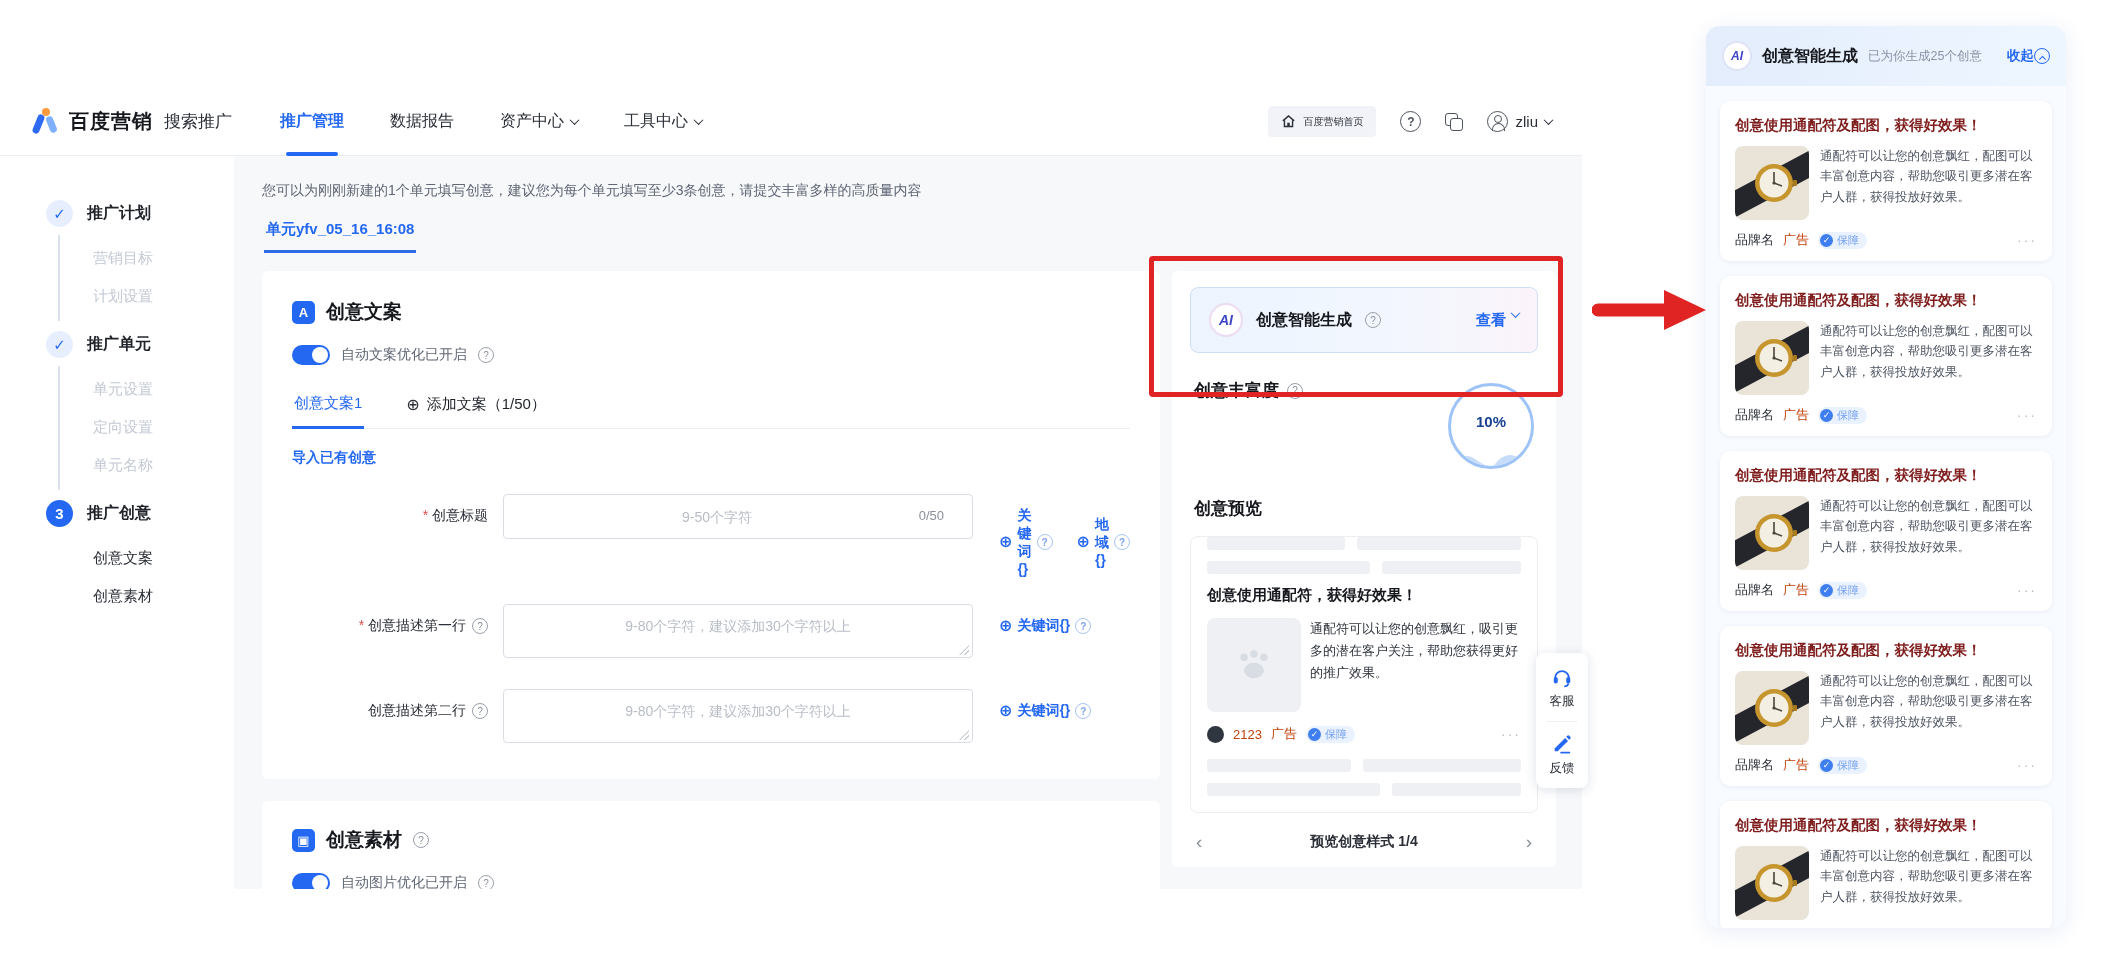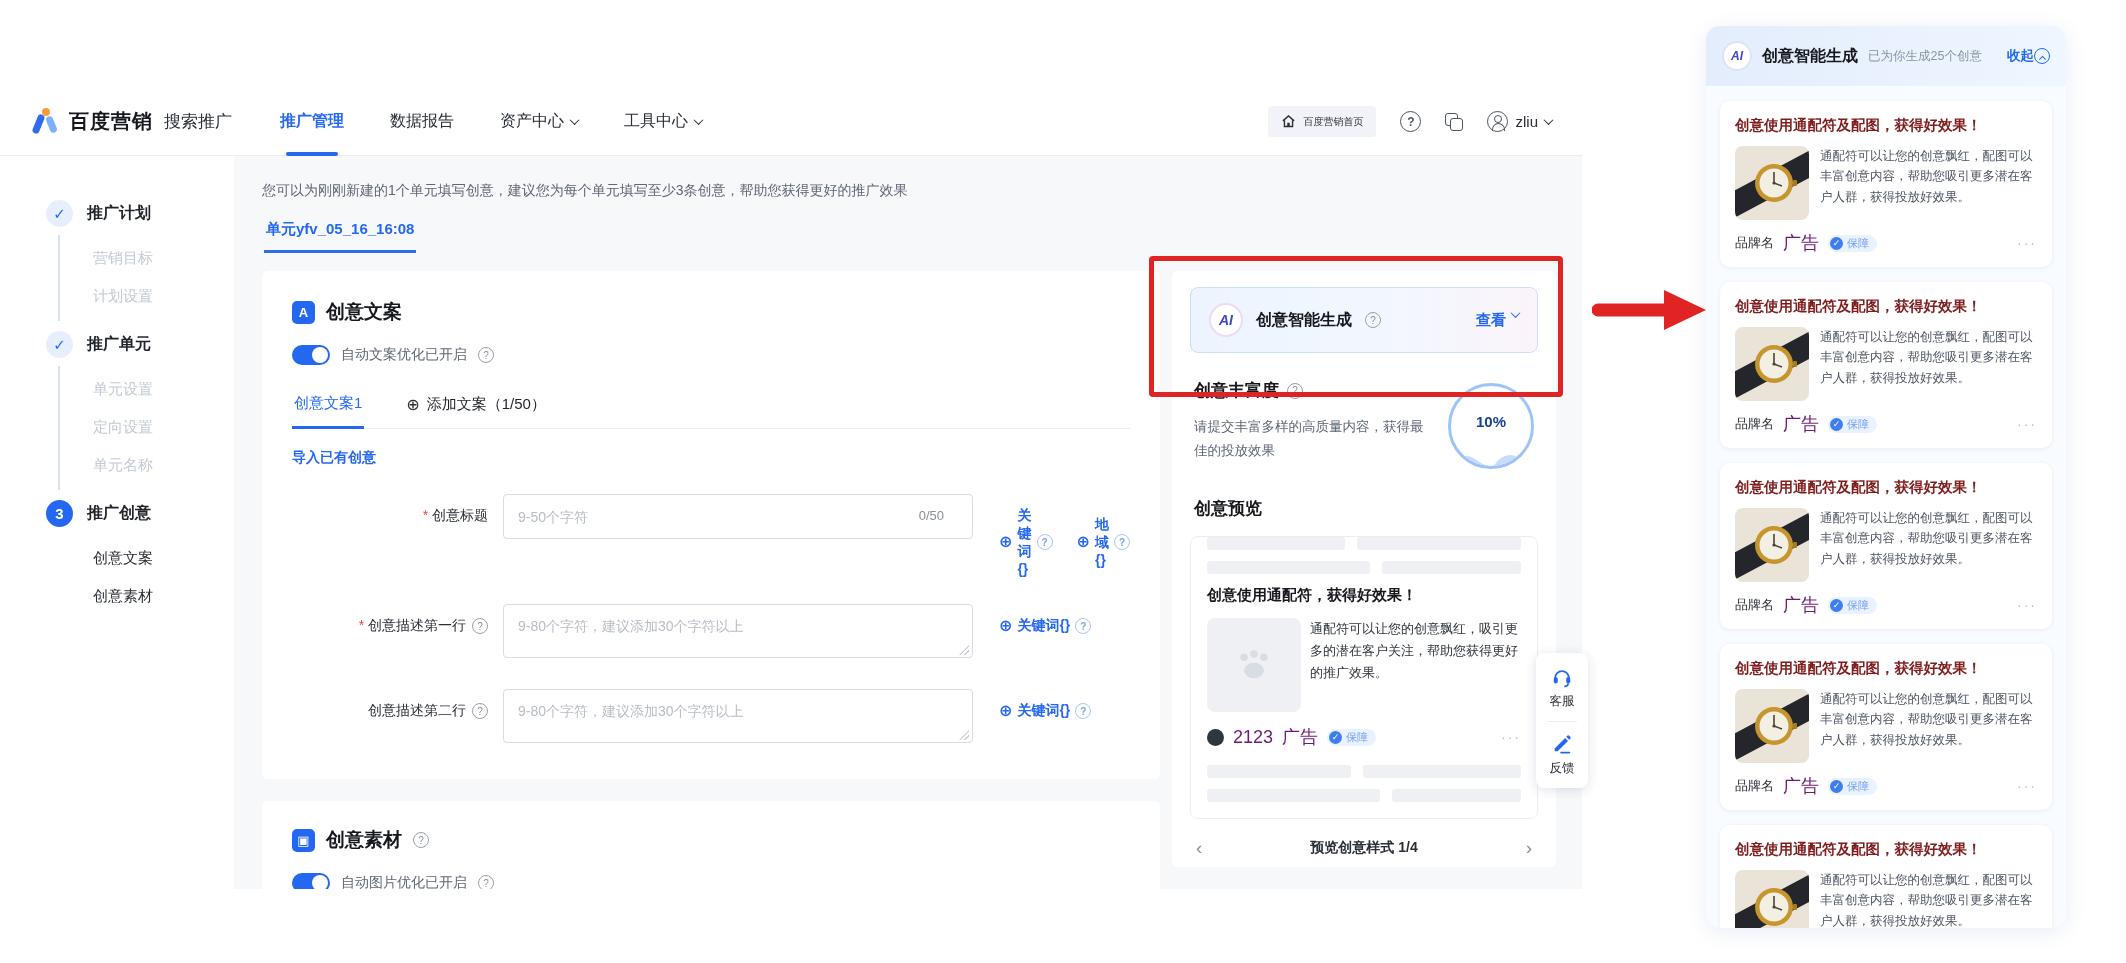--- a/index.html
+++ b/index.html
@@ -68,21 +68,21 @@
   .copy-tab { font-size:15px; padding:11px 2px 13px; color:#1f2329; display:flex; align-items:center; gap:7px; cursor:pointer; }
   .copy-tab.active { color:#2468f2; border-bottom:3px solid #2468f2; margin-bottom:-1px; }
   .plus-glyph { font-size:16px; line-height:1; color:#2a2e36; }
   .plus-glyph.blue { color:#2468f2; }
   .import-link { display:inline-block; color:#2468f2; font-size:14px; font-weight:bold; margin:20px 0 0; cursor:pointer; }
 
   .field-row { display:flex; align-items:flex-start; margin-top:27px; }
   .field-label { width:196px; flex:none; display:flex; justify-content:flex-end; align-items:center; gap:6px; font-size:14px; color:#2a2e36; padding-top:13px; }
   .req::before { content:"* "; color:#e34d4d; }
   .input-wrap { position:relative; margin-left:15px; width:470px; flex:none; }
-  .text-input, .text-area { width:100%; border:1px solid #d9dde3; border-radius:4px; font-size:14px; color:#333; background:#fff; font-family:inherit; outline:none; }
+  .text-input, .text-area { width:100%; border:1px solid #d9dde3; border-radius:4px; font-size:14px; color:#333; background:#fff; font-family:inherit; outline:none;text-align:center; }
   .text-input { height:45px; padding:0 56px 0 14px; }
   .text-area { height:54px; padding:13px 14px; resize:none; }
   .text-input::placeholder, .text-area::placeholder { color:#b8bdc6; }
   .counter { position:absolute; right:29px; top:14px; font-size:13px; color:#8a8f99; }
   .resize-corner { position:absolute; right:4px; bottom:7px; width:10px; height:10px; background:repeating-linear-gradient(135deg, transparent 0 2.5px, #c9cdd4 2.5px 4px); clip-path:polygon(100% 0, 100% 100%, 0 100%); }
   .field-links { display:flex; gap:24px; margin-left:26px; padding-top:13px; align-items:center; }
   .wild-link { color:#2468f2; font-size:14px; font-weight:bold; display:flex; gap:5px; align-items:center; cursor:pointer; }
 
   .material-card { background:#fff; border-radius:6px; margin-top:22px; padding:26px 30px; height:120px; }
 
@@ -102,21 +102,21 @@
   .preview-title { font-size:17px; font-weight:bold; color:#16181d; margin:28px 0 0 4px; }
   .preview-card { border:1px solid #ecedf0; border-radius:8px; margin-top:16px; padding:0 16px 14px; }
   .ph-row { display:flex; gap:12px; margin-bottom:11px; }
   .ph { height:13px; background:#eef0f4; border-radius:3px; }
   .pv-title { font-size:15px; font-weight:bold; color:#16181d; margin:12px 0 13px; }
   .pv-body { display:flex; gap:9px; }
   .pv-img { width:94px; height:94px; background:#eef0f4; border-radius:8px; flex:none; display:flex; align-items:center; justify-content:center; }
   .pv-desc { font-size:13px; color:#2f343d; line-height:1.68; }
   .pv-footer { display:flex; align-items:center; gap:9px; margin-top:13px; }
   .pv-avatar { width:17px; height:17px; border-radius:50%; background:#30363f; flex:none; }
-  .pv-brand, .ad-label { font-size:18px; color:#701a75; }
+  .pv-brand, .ad-label { font-size:13px; color:#c2410c; }
   .badge { display:inline-flex; align-items:center; gap:4px; color:#6f9ff0; font-size:11px; border-radius:9px; padding:1px 8px 1px 2px; background:#eaf2ff; }
   .badge-check { width:13px; height:13px; border-radius:50%; background:#3f7ef0; color:#fff; font-size:9px; display:flex; align-items:center; justify-content:center; }
   .pv-more, .more { margin-left:auto; color:#b9bec8; letter-spacing:2px; font-size:14px; }
   .preview-pager { display:flex; align-items:center; justify-content:space-between; margin-top:18px; padding:0 6px; }
   .pager-arrow { color:#8a8f99; font-size:19px; cursor:pointer; }
   .pager-text { font-size:14px; color:#2a2e36; font-weight:bold; }
 
   
   .float-tools { position:absolute; left:1536px; top:653px; width:52px; background:#fff; border-radius:8px; box-shadow:0 2px 12px rgba(20,40,90,.14); padding:13px 0 11px; display:flex; flex-direction:column; align-items:center; z-index:4; }
   .float-item { display:flex; flex-direction:column; align-items:center; gap:5px; font-size:12.5px; color:#2a2e36; cursor:pointer; }
@@ -225,21 +225,21 @@
             <span class="step-label">推广创意</span>
           </div>
           <div class="step-children no-line">
             <div class="step-child dark">创意文案</div>
             <div class="step-child dark">创意素材</div>
           </div>
         </div>
       </aside>
 
       <main class="content">
-        <p class="notice">您可以为刚刚新建的1个单元填写创意，建议您为每个单元填写至少3条创意，帮助您获得更好的推广效果</p>
+        <p class="notice">您可以为刚刚新建的1个单元填写创意，建议您为每个单元填写至少3条创意，请提交丰富多样的高质量内容</p>
         <span class="unit-tab">单元yfv_05_16_16:08</span>
 
         <div class="cols">
           <div class="left-col">
 
             <section class="form-card">
               <div class="sec-head">
                 <span class="sec-icon">A</span>
                 <span class="sec-title">创意文案</span>
               </div>
@@ -343,21 +343,20 @@
                   <span class="chev"></span>
                 </span>
             </div>
 
             <div class="richness">
               <div>
                 <div class="rich-title-row">
                   <span class="rich-title">创意丰富度</span>
                   <span class="help">?</span>
                 </div>
-                <p class="rich-desc">请提交丰富多样的高质量内容，获得最佳的投放效果</p>
               </div>
               <div class="gauge">
                 <svg width="82" height="26" viewBox="0 0 82 26">
                   <path d="M0 26 Q12 8 24 17 Q32 23 41 26 Z" fill="#c7dcf9"></path>
                   <path d="M41 26 Q53 8 66 15 Q74 19 82 26 Z" fill="#c7dcf9"></path>
                 </svg>
                 <span class="gauge-val">10%</span>
               </div>
             </div>
 

